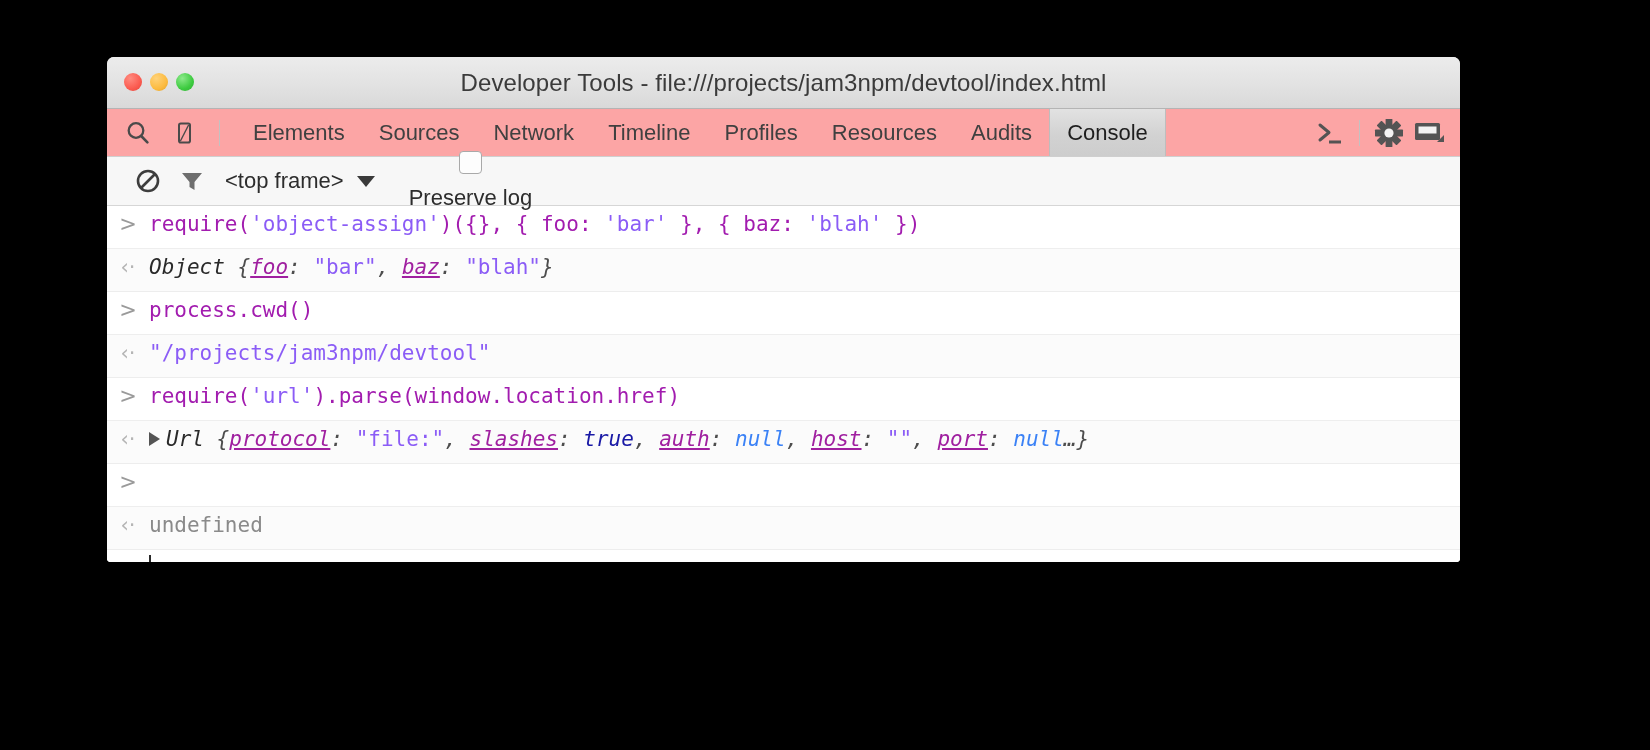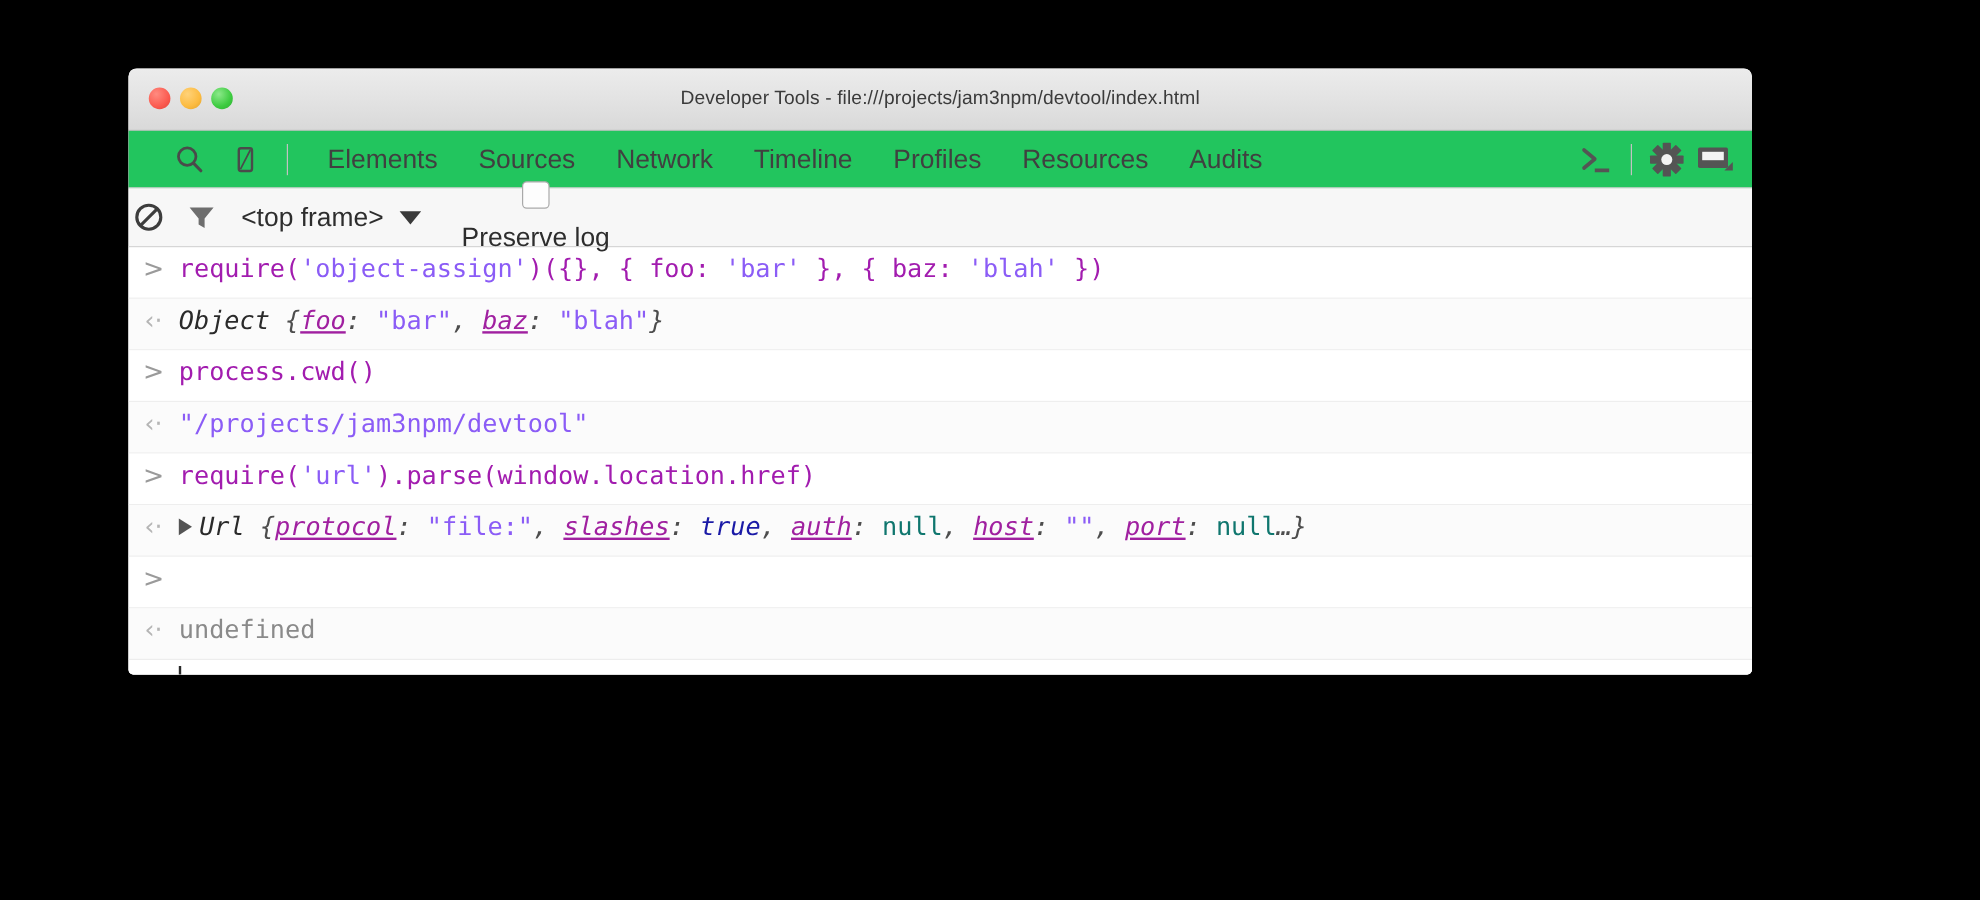--- a/index.html
+++ b/index.html
@@ -49,35 +49,34 @@
     border-radius: 50%;
     display: block;
   }
   .light.red    { background: radial-gradient(circle at 35% 30%, #ff8b80, #fb5b50 60%, #e0443a); }
   .light.yellow { background: radial-gradient(circle at 35% 30%, #ffd279, #fcbb40 60%, #e0a029); }
   .light.green  { background: radial-gradient(circle at 35% 30%, #8ce98a, #3dcb40 60%, #2eae31); }
 
   .window-title {
     width: 100%;
     text-align: center;
-    font-size: 16px;
+    font-size: 24px;
     color: #3b3b3b;
     letter-spacing: 0.1px;
     user-select: none;
   }
 
   
   .toolbar {
     position: relative;
     height: 47px;
-    background: #22c55e;
+    background: #fca5a5;
     border-bottom: 1px solid #cfcfcf;
     display: flex;
     align-items: stretch;
-    padding-left: 20px;
   }
   .tb-left {
     display: flex;
     align-items: center;
     padding-left: 14px;
     gap: 12px;
   }
   .icon-btn {
     width: 34px;
     height: 46px;
@@ -122,21 +121,21 @@
   }
 
   
   .filterbar {
     position: relative;
     height: 48px;
     background: #f7f7f7;
     border-bottom: 1px solid #d6d6d6;
     display: flex;
     align-items: center;
-    padding-left: 0;
+    padding-left: 24px;
     gap: 10px;
   }
   .frame-select {
     display: flex;
     align-items: center;
     gap: 13px;
     margin-left: 6px;
     cursor: default;
   }
   .frame-label {
@@ -202,21 +201,21 @@
   .gutter.in  { color: #9a9a9a; font-size: 21px; }
   .gutter.out { color: #b5b5b5; font-size: 21px; }
   .gutter.cur { color: #3a7fd5; font-size: 21px; }
 
   .code { color: #2a2a2a; }
   .out-text { color: #4d4d4d; font-style: italic; }
 
   .s-str   { color: #8b5cf6; }
   .s-prop  { color: #a020a0; font-style: italic; text-decoration: underline; }
   .s-bool  { color: #1a1aa6; font-style: italic; }
-  .s-null  { color: #0f766e; }
+  .s-null  { color: #3b82f6; font-style: italic; }
   .s-cmt   { color: #1c7a1c; }
   .s-undef { color: #8a8a8a; font-style: normal; margin-top: 48px; }
   .s-plain { color: #a21caf; }
   .s-ctor  { color: #2a2a2a; font-style: italic; }
 
   .disclose {
     display: inline-block;
     width: 0; height: 0;
     border-top: 7px solid transparent;
     border-bottom: 7px solid transparent;
@@ -268,20 +267,21 @@
     </div>
 
     <div class="tabs">
       <div class="tab">Elements</div>
       <div class="tab">Sources</div>
       <div class="tab">Network</div>
       <div class="tab">Timeline</div>
       <div class="tab">Profiles</div>
       <div class="tab">Resources</div>
       <div class="tab">Audits</div>
+      <div class="tab active">Console</div>
     </div>
 
     <div class="tb-right">
       <div class="icon-btn">
         <svg width="34" height="30" viewBox="0 0 34 30">
           <polyline points="7,7 16,14.5 7,22" fill="none" stroke="#545454" stroke-width="3" stroke-linecap="round" stroke-linejoin="round"></polyline>
           <line x1="16" y1="24" x2="28" y2="24" stroke="#545454" stroke-width="3.2" stroke-linecap="butt"></line>
         </svg>
       </div>
       <div class="vdiv"></div>

